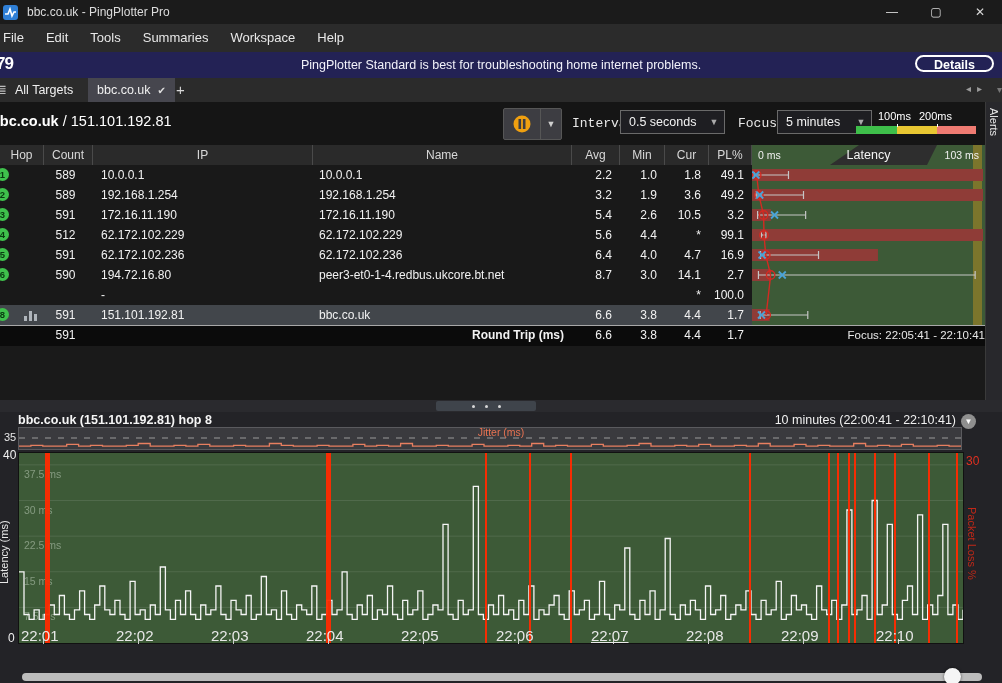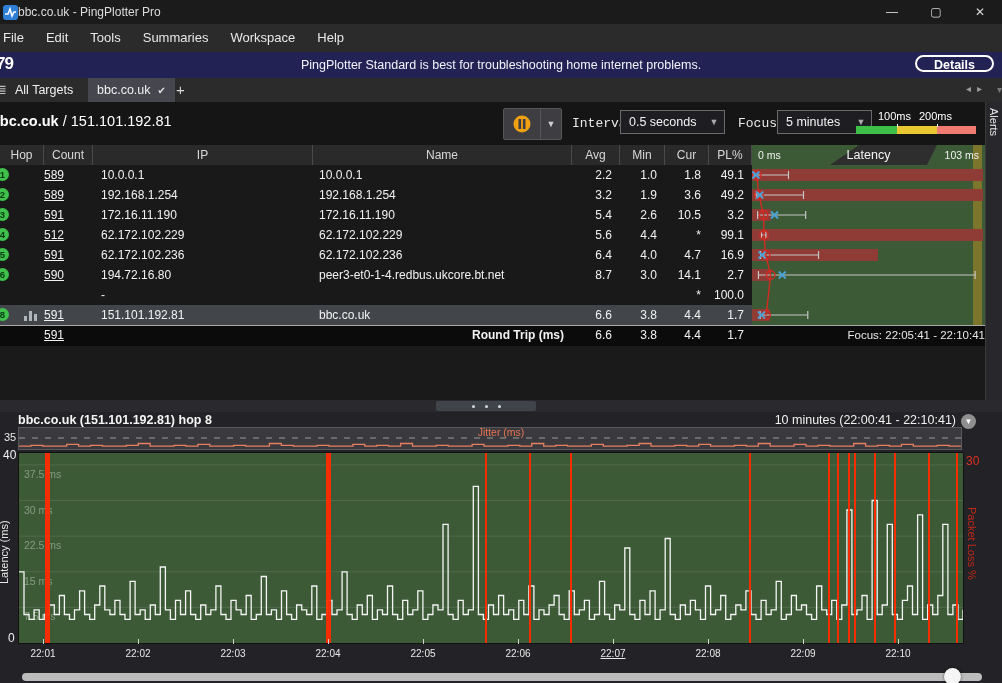--- a/index.html
+++ b/index.html
@@ -2,21 +2,21 @@
 <html><head>
 <meta charset="utf-8">
 <style>
   html,body{margin:0;padding:0;background:#000;}
   .app{position:relative;width:1002px;height:683px;overflow:hidden;background:#1a1a1a;
        font-family:"Liberation Sans",sans-serif;color:#e6e6e6;-webkit-font-smoothing:antialiased;}
 
   
   .titlebar{position:absolute;left:0;top:0;width:1002px;height:24px;background:#1b1b1b;display:flex;align-items:center;}
   .app-icon{width:15px;height:15px;margin-left:3px;border-radius:3px;background:#2f7fd6;display:flex;align-items:center;justify-content:center;}
-  .title-text{font-size:12px;color:#dcdcdc;}
+  .title-text{margin-left:9px;font-size:12px;color:#dcdcdc;}
   .win-btns{position:absolute;right:0;top:0;height:24px;display:flex;}
   .win-btn{width:44px;height:24px;display:flex;align-items:center;justify-content:center;color:#d8d8d8;font-size:12px;}
 
   
   .menubar{position:absolute;left:0;top:24px;width:1002px;height:28px;background:#2b2b2b;overflow:hidden;}
   .menubar-inner{display:flex;align-items:center;height:100%;margin-left:-8px;}
   .menu-item{padding:0 11px;font-size:13px;color:#e8e8e8;line-height:28px;}
 
   
   .banner{position:absolute;left:0;top:52px;width:1002px;height:26px;background:#232255;overflow:hidden;}
@@ -66,21 +66,21 @@
   .lat-head .green-r{position:absolute;left:170px;top:0;width:63px;height:20px;background:#3d5a37;clip-path:polygon(15px 0,100% 0,100% 100%,5px 100%);}
   .lat-head .stripe{position:absolute;left:221px;top:0;width:9px;height:20px;background:#7c752c;}
   .lat-head .t0{position:absolute;left:6px;top:0;font-size:10.5px;color:#f0f0f0;line-height:20px;}
   .lat-head .tC{position:absolute;left:0;right:0;top:0;text-align:center;font-size:12.5px;color:#f5f5f5;line-height:20px;}
   .lat-head .t103{position:absolute;right:6px;top:0;font-size:10.5px;color:#f0f0f0;line-height:20px;}
   .rows{position:absolute;left:0;top:20px;width:985px;}
   .trow{position:relative;height:20px;display:flex;background:#191919;}
   .trow.selected{background:#42464b;}
   .bcell{box-sizing:border-box;line-height:20px;font-size:12px;color:#f2f2f2;white-space:nowrap;overflow:hidden;}
   .num{text-align:right;padding-right:8px;}
-  .cnt{text-align:left;padding-right:6px;text-decoration:underline;}
+  .cnt{text-align:center;padding-right:6px;}
   .ipc{padding-left:8px;}
   .nmc{padding-left:6px;}
   .hopwrap{position:relative;}
   .hop-circle{position:absolute;left:-4px;top:3px;width:13px;height:13px;border-radius:50%;background:#3fc14c;
               color:#083c10;font-size:9.5px;font-weight:bold;text-align:center;line-height:13px;}
   .graph-ico{position:absolute;left:24px;bottom:4px;width:14px;height:11px;}
   .graph-ico i{position:absolute;bottom:0;width:3px;background:#aeb4ba;}
   .latsvg{position:absolute;left:752px;top:20px;pointer-events:none;}
   .gridfoot{position:absolute;left:0;top:180px;width:985px;height:20px;background:#0b0b0b;border-top:1px solid #a8a8a8;display:flex;box-sizing:content-box;}
   .fcell{box-sizing:border-box;line-height:19px;font-size:12px;color:#f2f2f2;white-space:nowrap;}
@@ -104,21 +104,21 @@
   .jitter-wrap{position:absolute;left:18px;top:15px;width:944px;height:23px;background:#3a3a3e;border:1px solid #5a5a5e;box-sizing:border-box;}
   .jitter-label{position:absolute;left:0;right:0;top:14px;text-align:center;font-size:10.5px;color:#e87352;}
   .jit-axis{position:absolute;left:4px;top:19px;font-size:11px;color:#e8e8e8;}
   .graph-wrap{position:absolute;left:18px;top:40px;width:944px;height:190px;border:1px solid #111;box-sizing:content-box;}
   .ylab-top{position:absolute;left:3px;top:36px;font-size:12px;color:#f0f0f0;}
   .ylab-bot{position:absolute;left:8px;top:219px;font-size:12px;color:#f0f0f0;}
   .y-title{position:absolute;left:-2px;top:75px;height:130px;writing-mode:vertical-rl;transform:rotate(180deg);
            font-size:11px;color:#e8e8e8;text-align:center;}
   .pl-top{position:absolute;left:966px;top:42px;font-size:12px;color:#e03020;}
   .pl-title{position:absolute;left:966px;top:95px;height:140px;writing-mode:vertical-rl;font-size:11px;color:#c02818;}
-  .xlab{position:absolute;top:236px;width:44px;margin-left:-22px;text-align:center;font-size:10px;color:#e8e8e8;}
+  .xlab{position:absolute;top:215px;width:44px;margin-left:-22px;text-align:left;font-size:15px;color:#e8e8e8;}
   .xtick{position:absolute;top:227px;width:1px;height:5px;background:#cfcfcf;}
   .hscroll{position:absolute;left:22px;top:261px;width:960px;height:8px;background:#bcbcbc;border-radius:4px;}
   .hthumb{position:absolute;left:922px;top:-5px;width:17px;height:17px;border-radius:50%;background:#f5f5f5;box-shadow:0 0 3px rgba(0,0,0,.6);}
 </style>
 </head>
 <body>
 
 <div class="app">
 
   <div class="titlebar">

